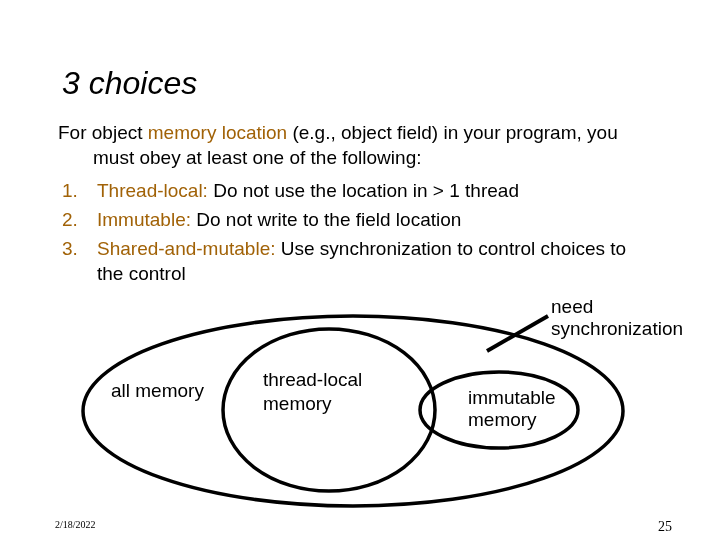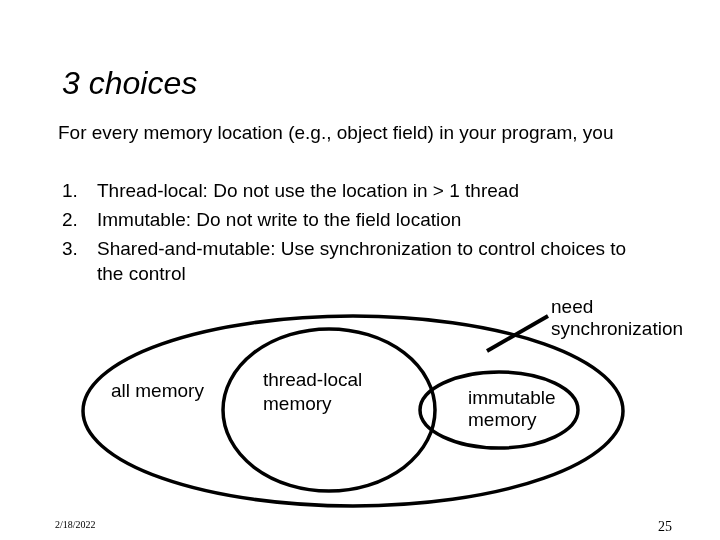--- a/index.html
+++ b/index.html
@@ -33,21 +33,21 @@
     left: 58px;
     top: 106px;
     width: 630px;
     margin: 0;
     font-size: 19px;
     line-height: 25px;
     padding-left: 35px;
     text-indent: -35px;
   }
   .blue {
-    color: #000000;
+    color: #a16207;
   }
   .num-list {
     position: absolute;
     left: 62px;
     top: 164px;
     width: 620px;
     font-size: 19px;
     line-height: 25px;
   }
   .list-item {
@@ -98,21 +98,21 @@
     text-align: center;
   }
 </style>
 </head>
 <body>
 
 <div class="slide">
 
   <h1 class="title">3 choices</h1>
 
-  <p class="intro"><span>For every </span><span class="blue">memory location</span><span> (e.g., object field) in your program, you</span><br></p>
+  <p class="intro"><span>For object </span><span class="blue">memory location</span><span> (e.g., object field) in your program, you</span><br><span>must obey at least one of the following:</span></p>
 
   <div class="num-list">
     <div class="list-item">
       <span class="num blue">1.</span>
       <span class="item-body"><span class="blue">Thread-local:</span> <span>Do not use the location in &gt; 1 thread</span></span>
     </div>
     <div class="list-item">
       <span class="num blue">2.</span>
       <span class="item-body"><span class="blue">Immutable:</span> <span>Do not write to the field location</span></span>
     </div>

